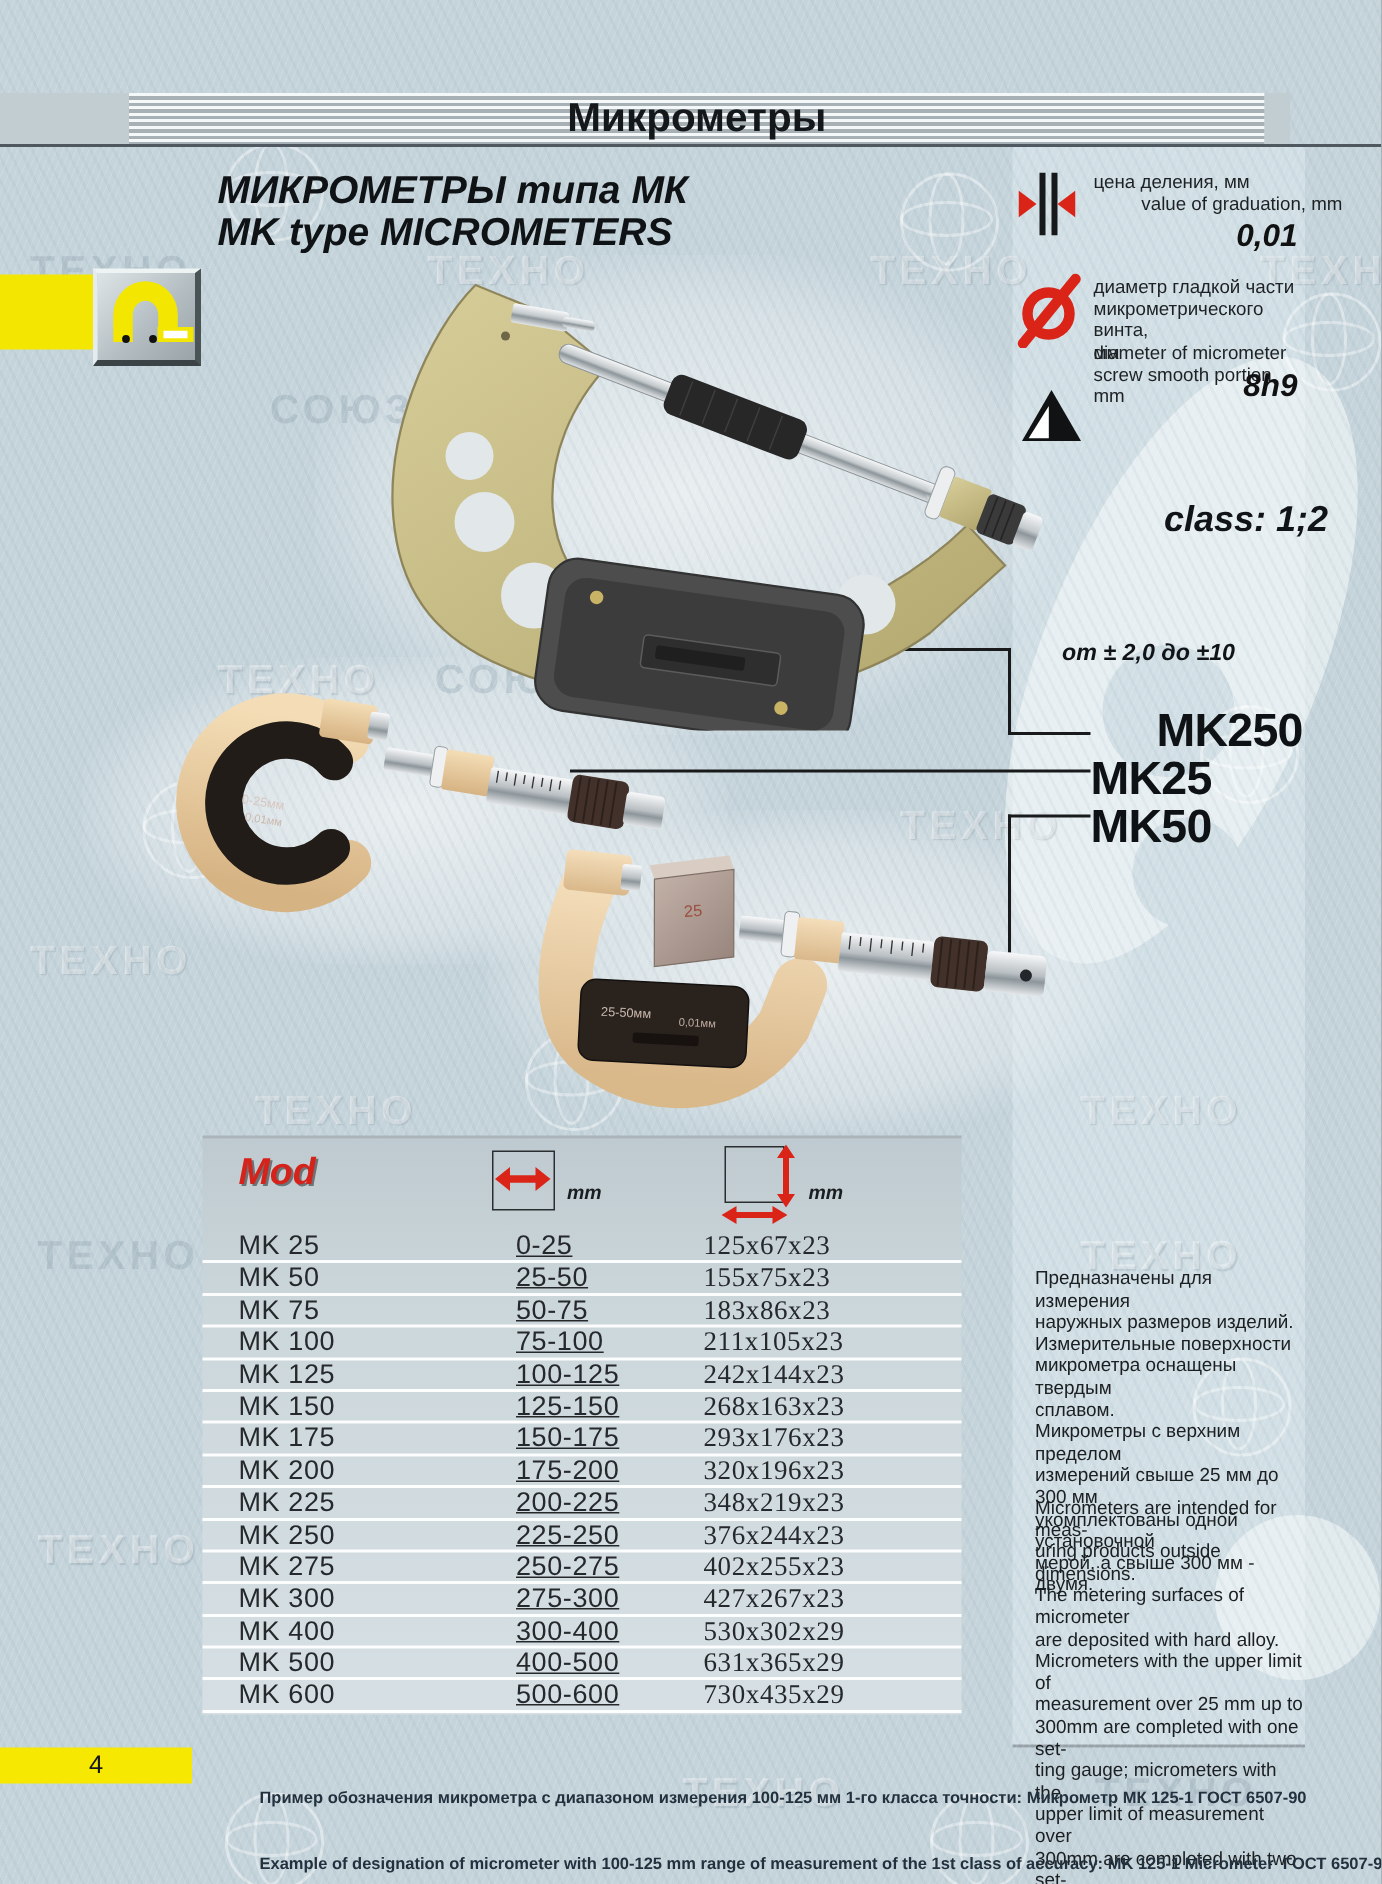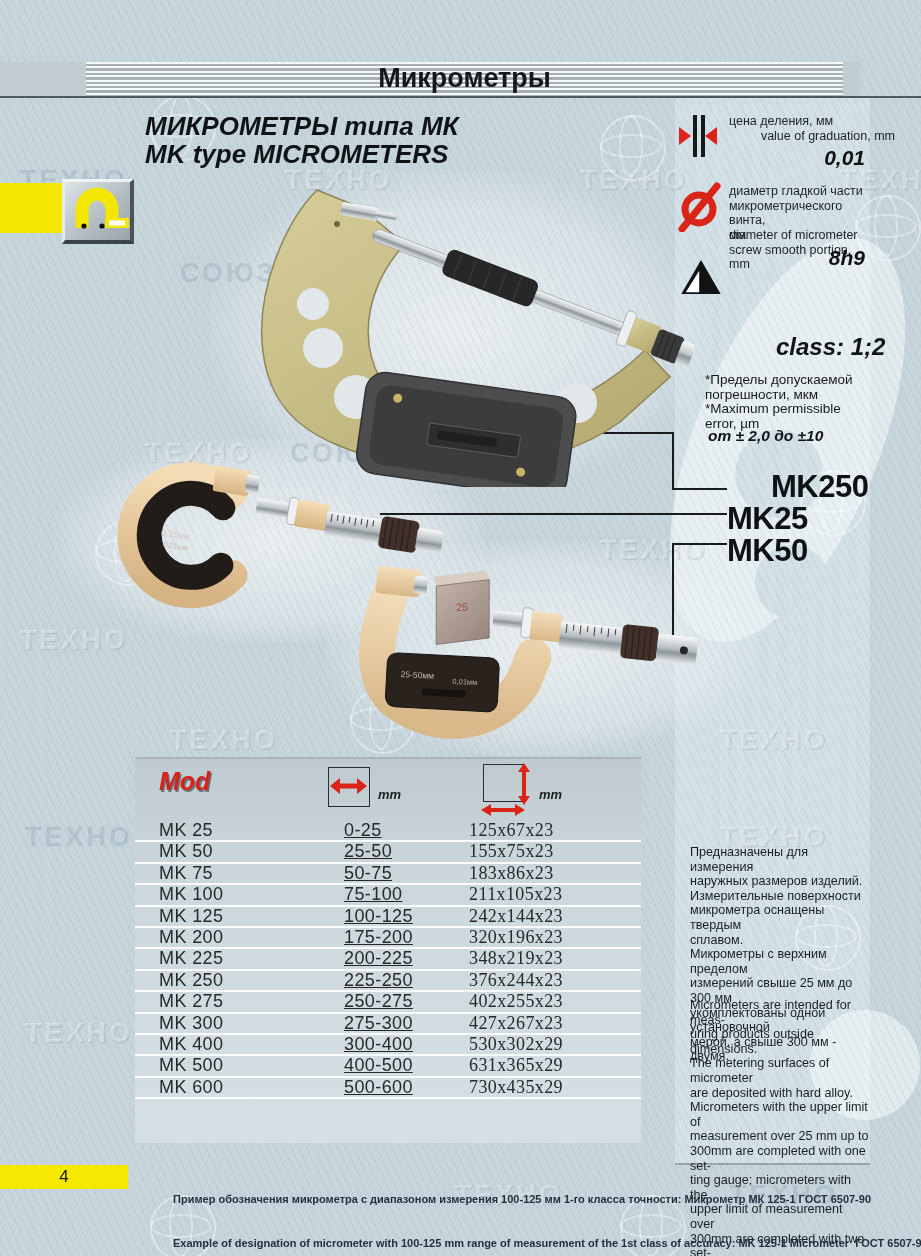--- a/index.html
+++ b/index.html
@@ -164,24 +164,20 @@
   <div class="spec-label" style="left:729px;top:228px;width:142px;">diameter of micrometer
 screw smooth portion, mm</div>
   <div class="spec-value" style="top:246px;">8h9</div>
 
   <svg class="abs" style="left:681px;top:260px;z-index:5;" width="40" height="34" viewBox="0 0 44 38">
     <polygon points="22,0 44,38 0,38" fill="#101214"></polygon>
     <polygon points="20,12 20,36 5,36" fill="#ffffff"></polygon>
   </svg>
 
   <div class="class-label">class: 1;2</div>
-  <div class="error-note">*Пределы допускаемой
- погрешности, мкм
-*Maximum permissible
- error, µm</div>
   <div class="error-range">от ± 2,0 до ±10</div>
 
   <div class="model" style="top:469px;margin-left:44px;">MK250</div>
   <div class="model" style="top:501px;">MK25</div>
   <div class="model" style="top:533px;">MK50</div>
 
   <div class="callout" style="left:575px;top:432px;width:98px;height:2px;"></div>
   <div class="callout" style="left:672px;top:432px;width:2px;height:58px;"></div>
   <div class="callout" style="left:672px;top:488px;width:55px;height:2px;"></div>
   <div class="callout" style="left:380px;top:513px;width:347px;height:2px;"></div>
@@ -393,20 +389,30 @@
         <span class="c1">MK 100</span>
         <span class="c2">75-100</span>
         <span class="c3">211x105x23</span>
       </div>
         <div class="t-row">
         <span class="c1">MK 125</span>
         <span class="c2">100-125</span>
         <span class="c3">242x144x23</span>
       </div>
         <div class="t-row">
+        <span class="c1">MK 150</span>
+        <span class="c2">125-150</span>
+        <span class="c3">268x163x23</span>
+      </div>
+        <div class="t-row">
+        <span class="c1">MK 175</span>
+        <span class="c2">150-175</span>
+        <span class="c3">293x176x23</span>
+      </div>
+        <div class="t-row">
         <span class="c1">MK 200</span>
         <span class="c2">175-200</span>
         <span class="c3">320x196x23</span>
       </div>
         <div class="t-row">
         <span class="c1">MK 225</span>
         <span class="c2">200-225</span>
         <span class="c3">348x219x23</span>
       </div>
         <div class="t-row">

